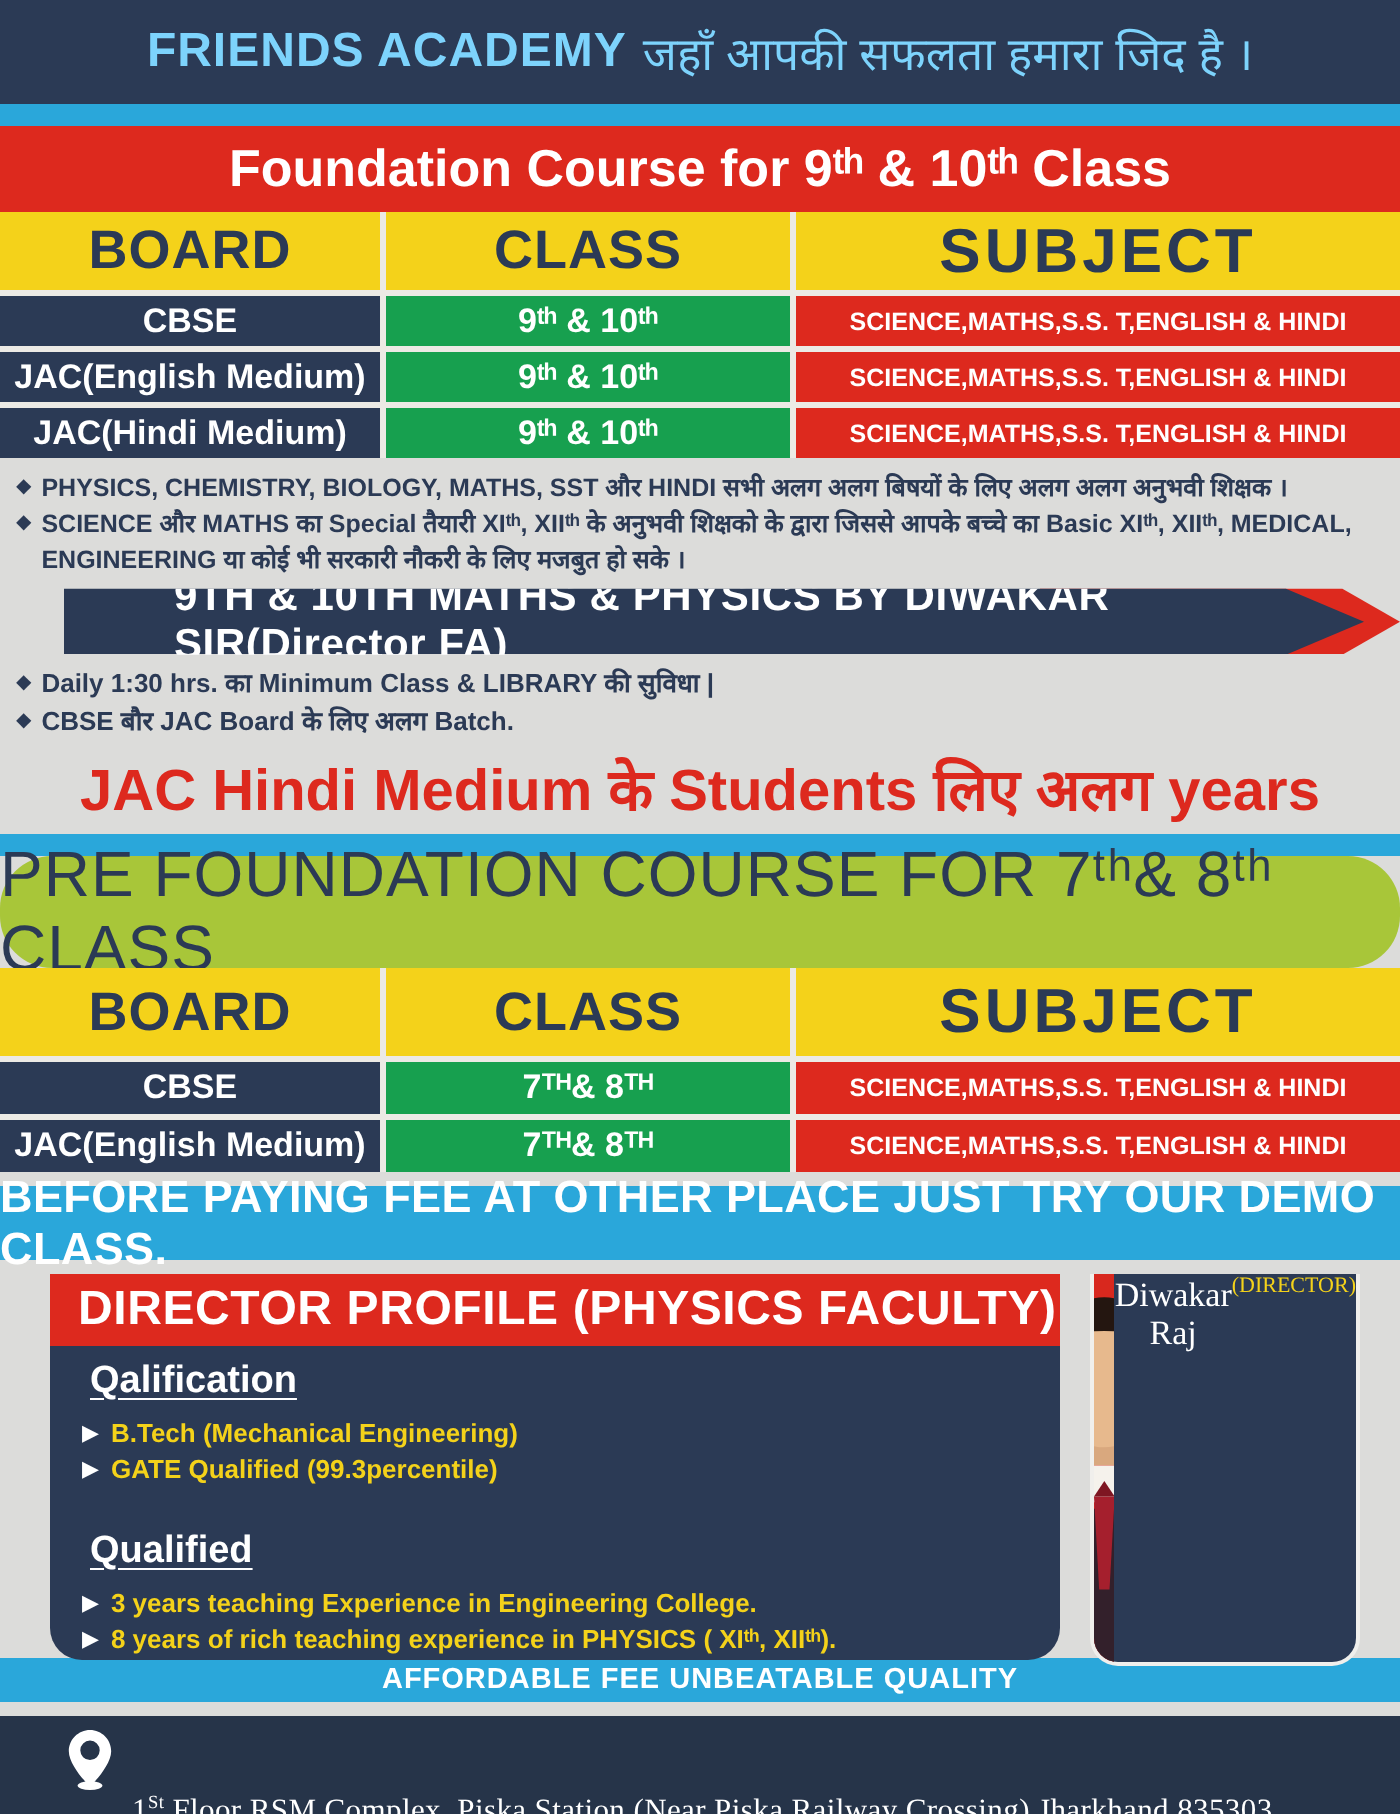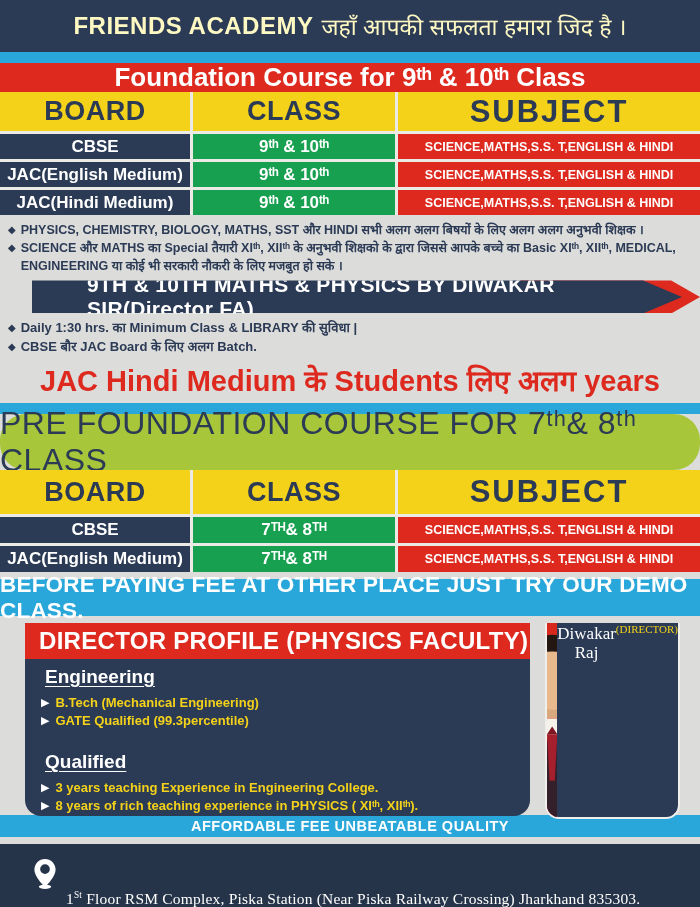--- a/index.html
+++ b/index.html
@@ -3,30 +3,30 @@
 <meta charset="utf-8">
 <style>
   * { margin:0; padding:0; box-sizing:border-box; }
   body { font-family:"Liberation Sans","DejaVu Sans",sans-serif; background:#888; }
   .poster{
     width:700px; height:907px; margin:0 auto; background:#dcdcda;
     display:flex; flex-direction:column; overflow:hidden; position:relative;
   }
   
   .top-header{
-    height:52px; background:#2b3a55; color:#fef9c3;
+    height:52px; background:#2b3a55; color:#7dd3fc;
     display:flex; align-items:center; justify-content:center; gap:8px;
     flex:0 0 auto;
   }
   .brand{ font-size:24px; font-weight:bold; letter-spacing:.5px; }
   .tagline{ font-size:23px; }
   .stripe{ height:11px; background:#2aa7da; flex:0 0 auto; }
   
   .red-banner{
-    height:29px; background:#dd291e; color:#fff; font-size:26px; font-weight:bold;
+    height:43px; background:#dd291e; color:#fff; font-size:26px; font-weight:bold;
     display:flex; align-items:center; justify-content:center; flex:0 0 auto;
   }
   
   .course-table{
     display:grid; grid-template-columns:190px 202px 1fr;
     gap:3px; background:#eceae5; flex:0 0 auto;
   }
   .cell{ display:flex; align-items:center; justify-content:center; text-align:center; }
   .th{ background:#f4d21a; color:#2b3a55; font-weight:bold; font-size:27px; letter-spacing:.5px; }
   .th.subject{ font-size:31px; letter-spacing:2px; }
@@ -206,21 +206,21 @@
   </div>
 
   <div class="gap7"></div>
 
   <div class="demo-banner">BEFORE PAYING FEE AT OTHER PLACE JUST TRY OUR DEMO CLASS.</div>
 
   <div class="director-section">
     <div class="director-title">DIRECTOR PROFILE (PHYSICS FACULTY)</div>
 
     <div class="director-panel">
-      <span class="panel-heading">Engineering</span>
+      <span class="panel-heading">Qalification</span>
       <div class="panel-item">
         <span class="tri">▶</span>
         <span>B.Tech (Mechanical Engineering)</span>
       </div>
       <div class="panel-item">
         <span class="tri">▶</span>
         <span>GATE Qualified (99.3percentile)</span>
       </div>
       <br>
       <span class="panel-heading">Qualified</span>

